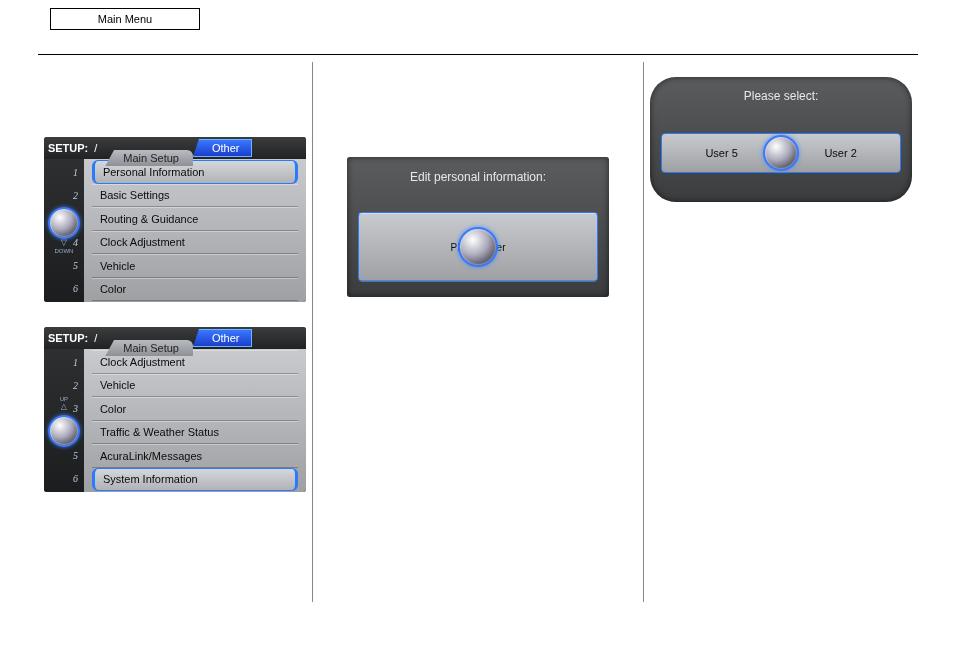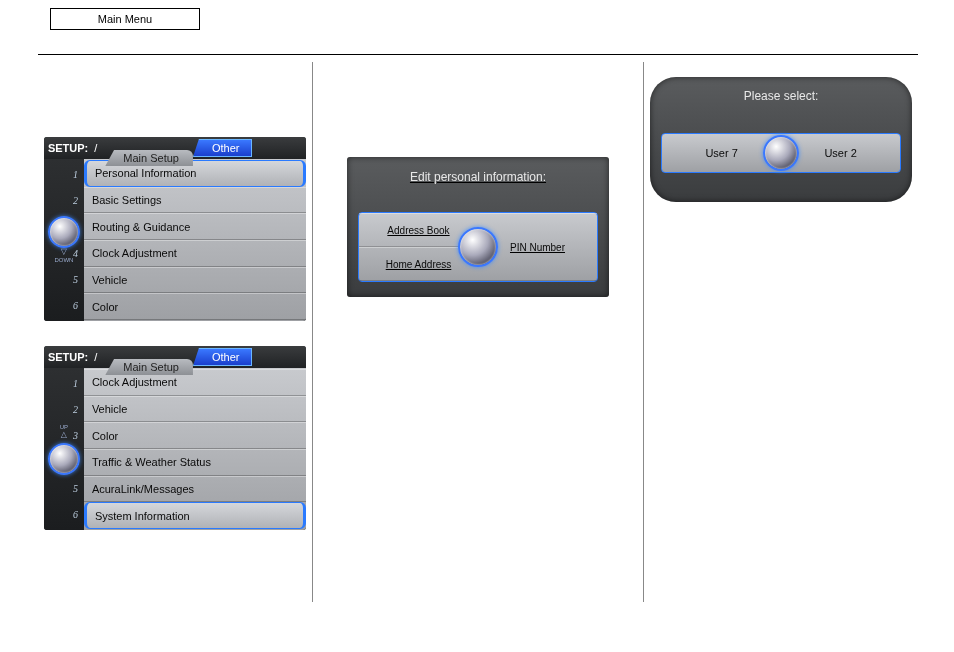--- a/index.html
+++ b/index.html
@@ -36,26 +36,26 @@
     left: 38px;
     display: flex;
     width: 880px;
     height: 540px;
   }
   .col {
     position: relative;
     height: 540px;
   }
   .col1 { width: 290px; }
-  .col2 { width: 352px; border-left: 1px solid #888; border-right: 1px solid #888; text-decoration: underline; }
+  .col2 { width: 352px; border-left: 1px solid #888; border-right: 1px solid #888; }
   .col3 { width: 290px; }
 
   .screen {
     width: 262px;
-    height: 184px;
+    height: 165px;
     background: linear-gradient(180deg,#5a5c5e 0%, #4a4c4e 50%, #3a3c3e 100%);
     border-radius: 3px;
     position: relative;
     overflow: hidden;
     margin: 0 auto;
     box-shadow: inset 0 0 6px rgba(0,0,0,0.6);
   }
   .screen-header {
     display: flex;
     align-items: center;
@@ -120,21 +120,21 @@
   }
   .arrow-wrap {
     color: #9ac; font-size: 8px; text-align: center; line-height: 8px; z-index: 2; position: relative;
   }
   .list-col {
     flex: 1;
     display: flex;
     flex-direction: column;
     background: linear-gradient(180deg,#c8cace,#9ea0a4);
     justify-content: space-around;
-    padding: 1px 0;
+    padding: 1px 8px;
   }
   .list-item {
     font-size: 11px;
     color: #0a0a0a;
     padding: 2px 8px;
     border-top: 1px solid rgba(255,255,255,0.35);
     border-bottom: 1px solid rgba(0,0,0,0.25);
     flex: 1;
     display: flex;
     align-items: center;
@@ -324,39 +324,35 @@
       </div>
     </div>
 
   </div>
 
   <div class="col col2">
     <div class="screen info c2s1">
       <div class="info-title">Edit personal information:</div>
       <div class="info-body">
         <div class="info-panel">
-          <div class="info-left">
-            <div class="info-cell">Address Book</div>
-            <div class="info-cell">Home Address</div>
-          </div>
           <div class="info-right">
             <div class="info-cell">PIN Number</div>
           </div>
           <div class="info-knob"></div>
         </div>
       </div>
     </div>
   </div>
 
   <div class="col col3">
     <div class="screen user c3s1">
       <div class="user-title">Please select:</div>
       <div class="user-body">
         <div class="user-panel">
-          <div class="user-cell">User 7</div>
+          <div class="user-cell">User 5</div>
           <div class="user-cell">User 2</div>
           <div class="user-knob"></div>
         </div>
       </div>
     </div>
   </div>
 
 </div>
 
 </body></html>

